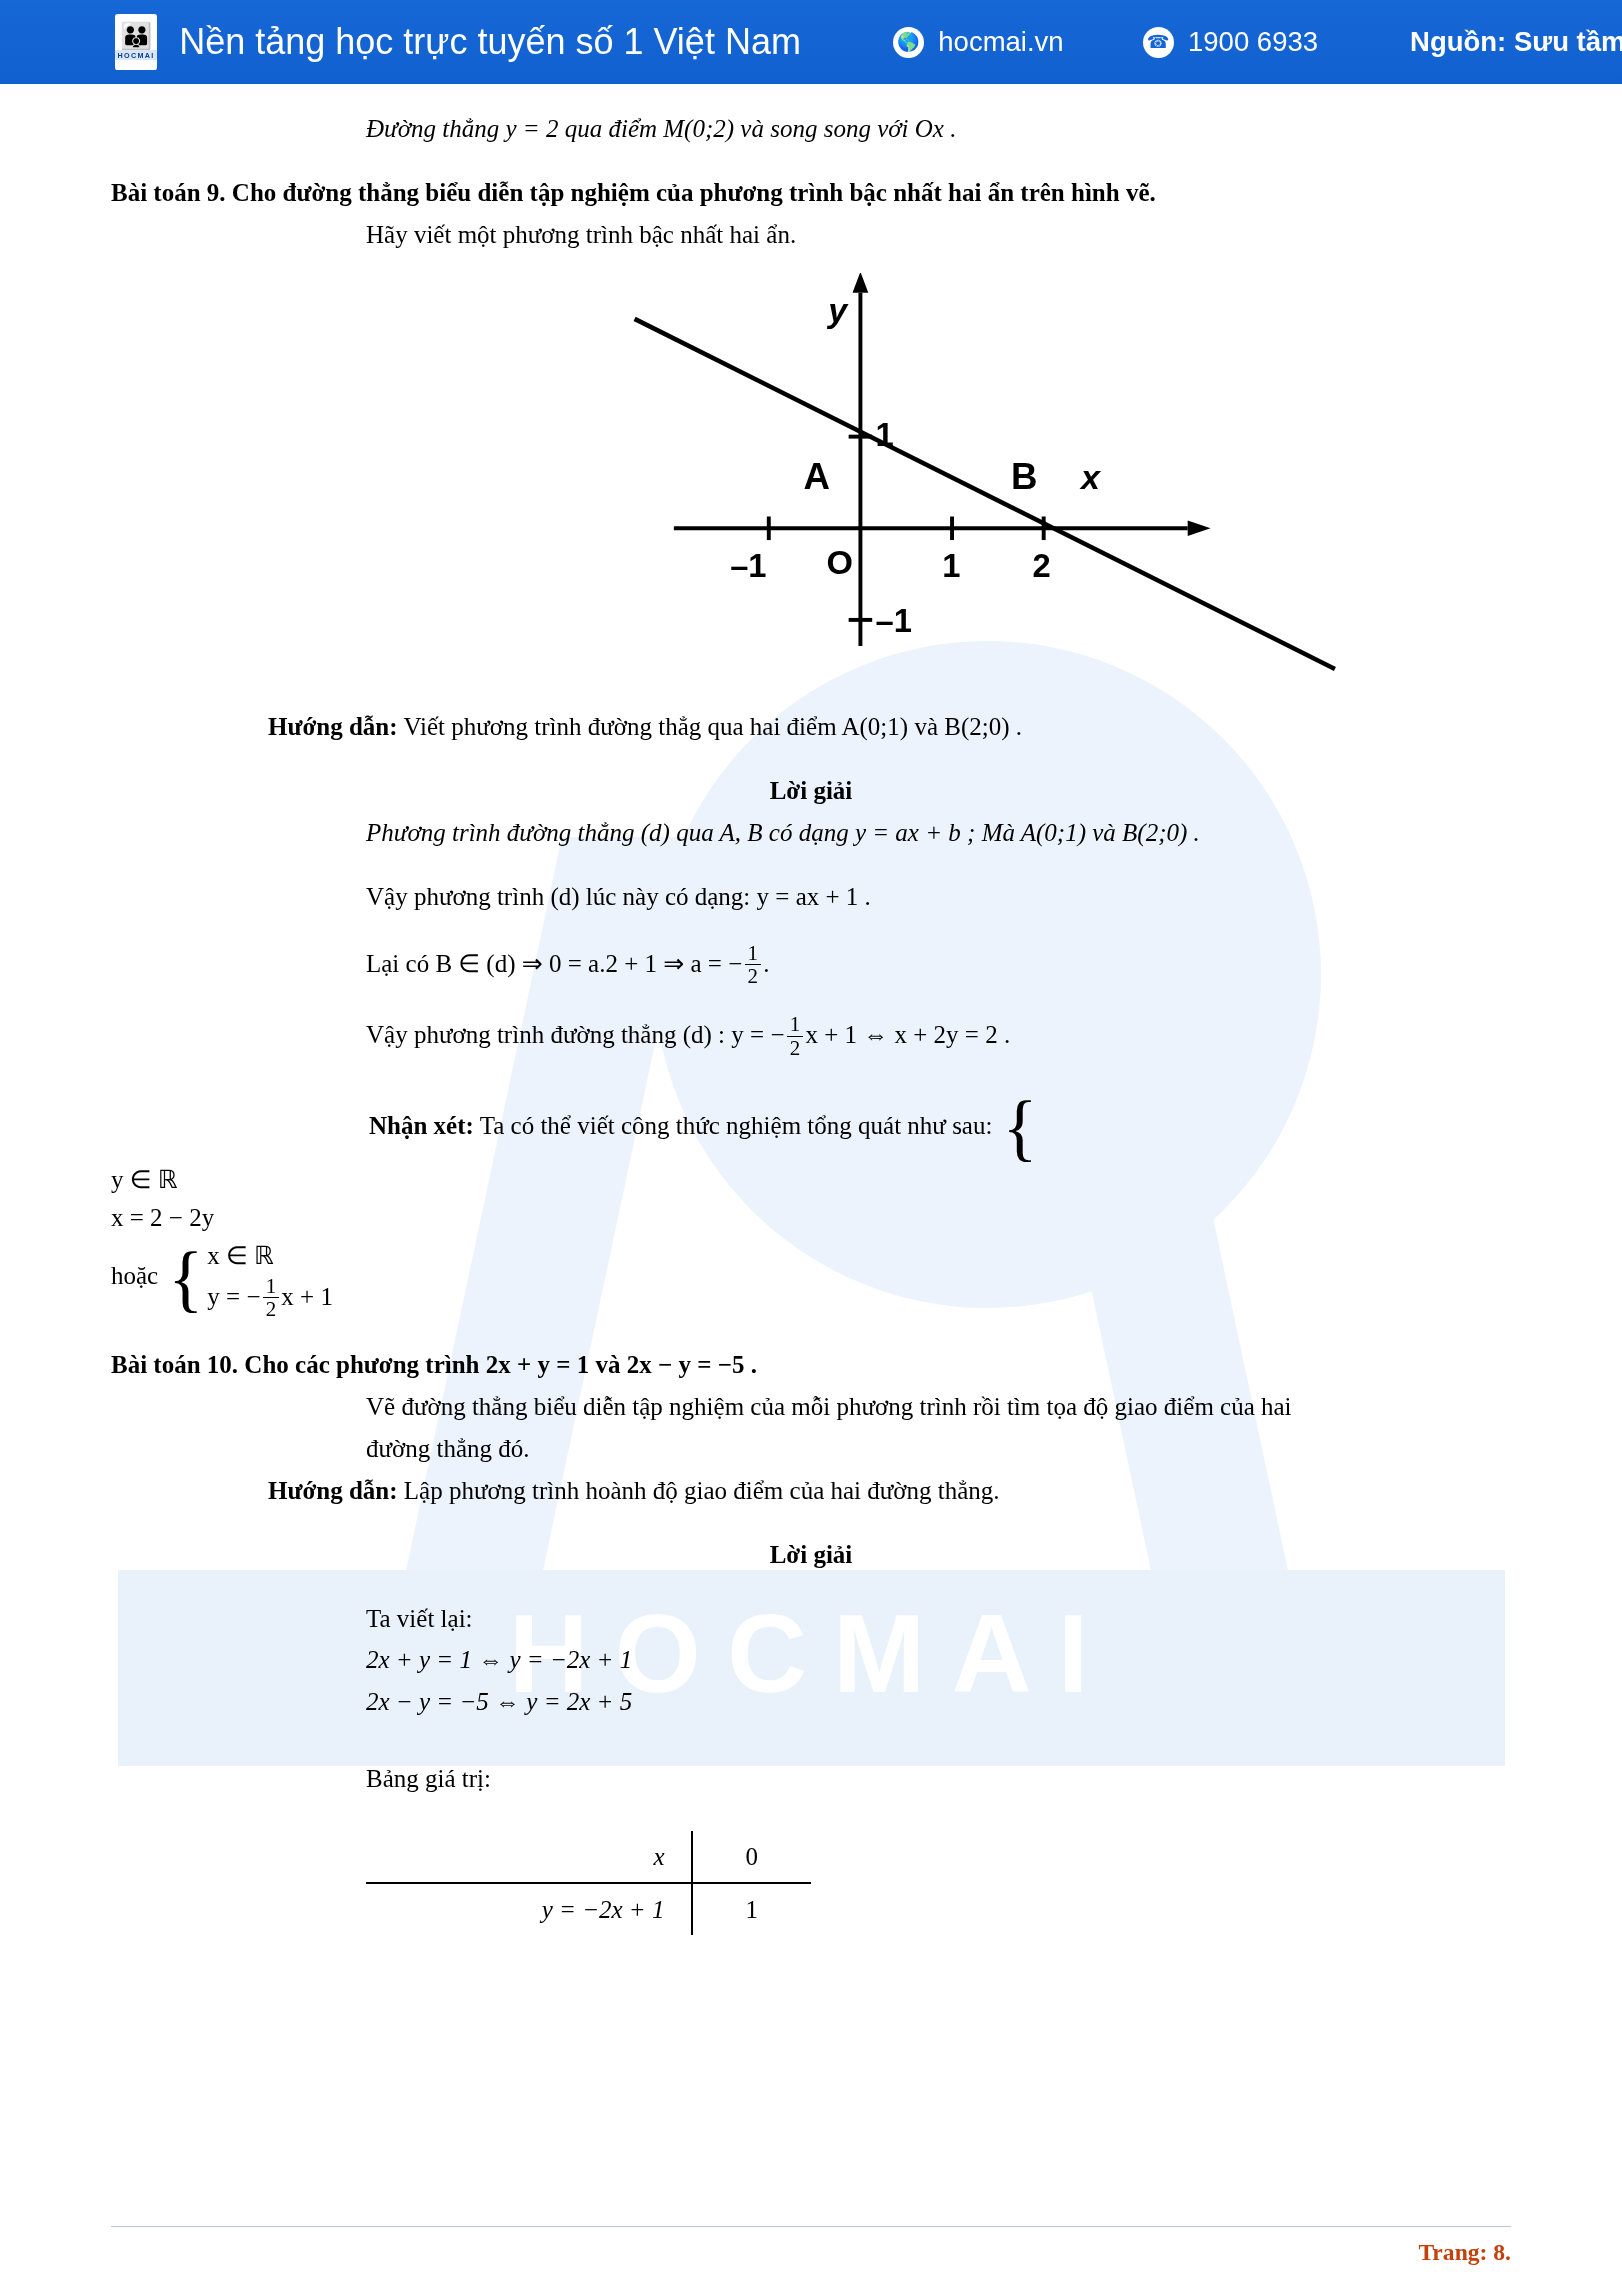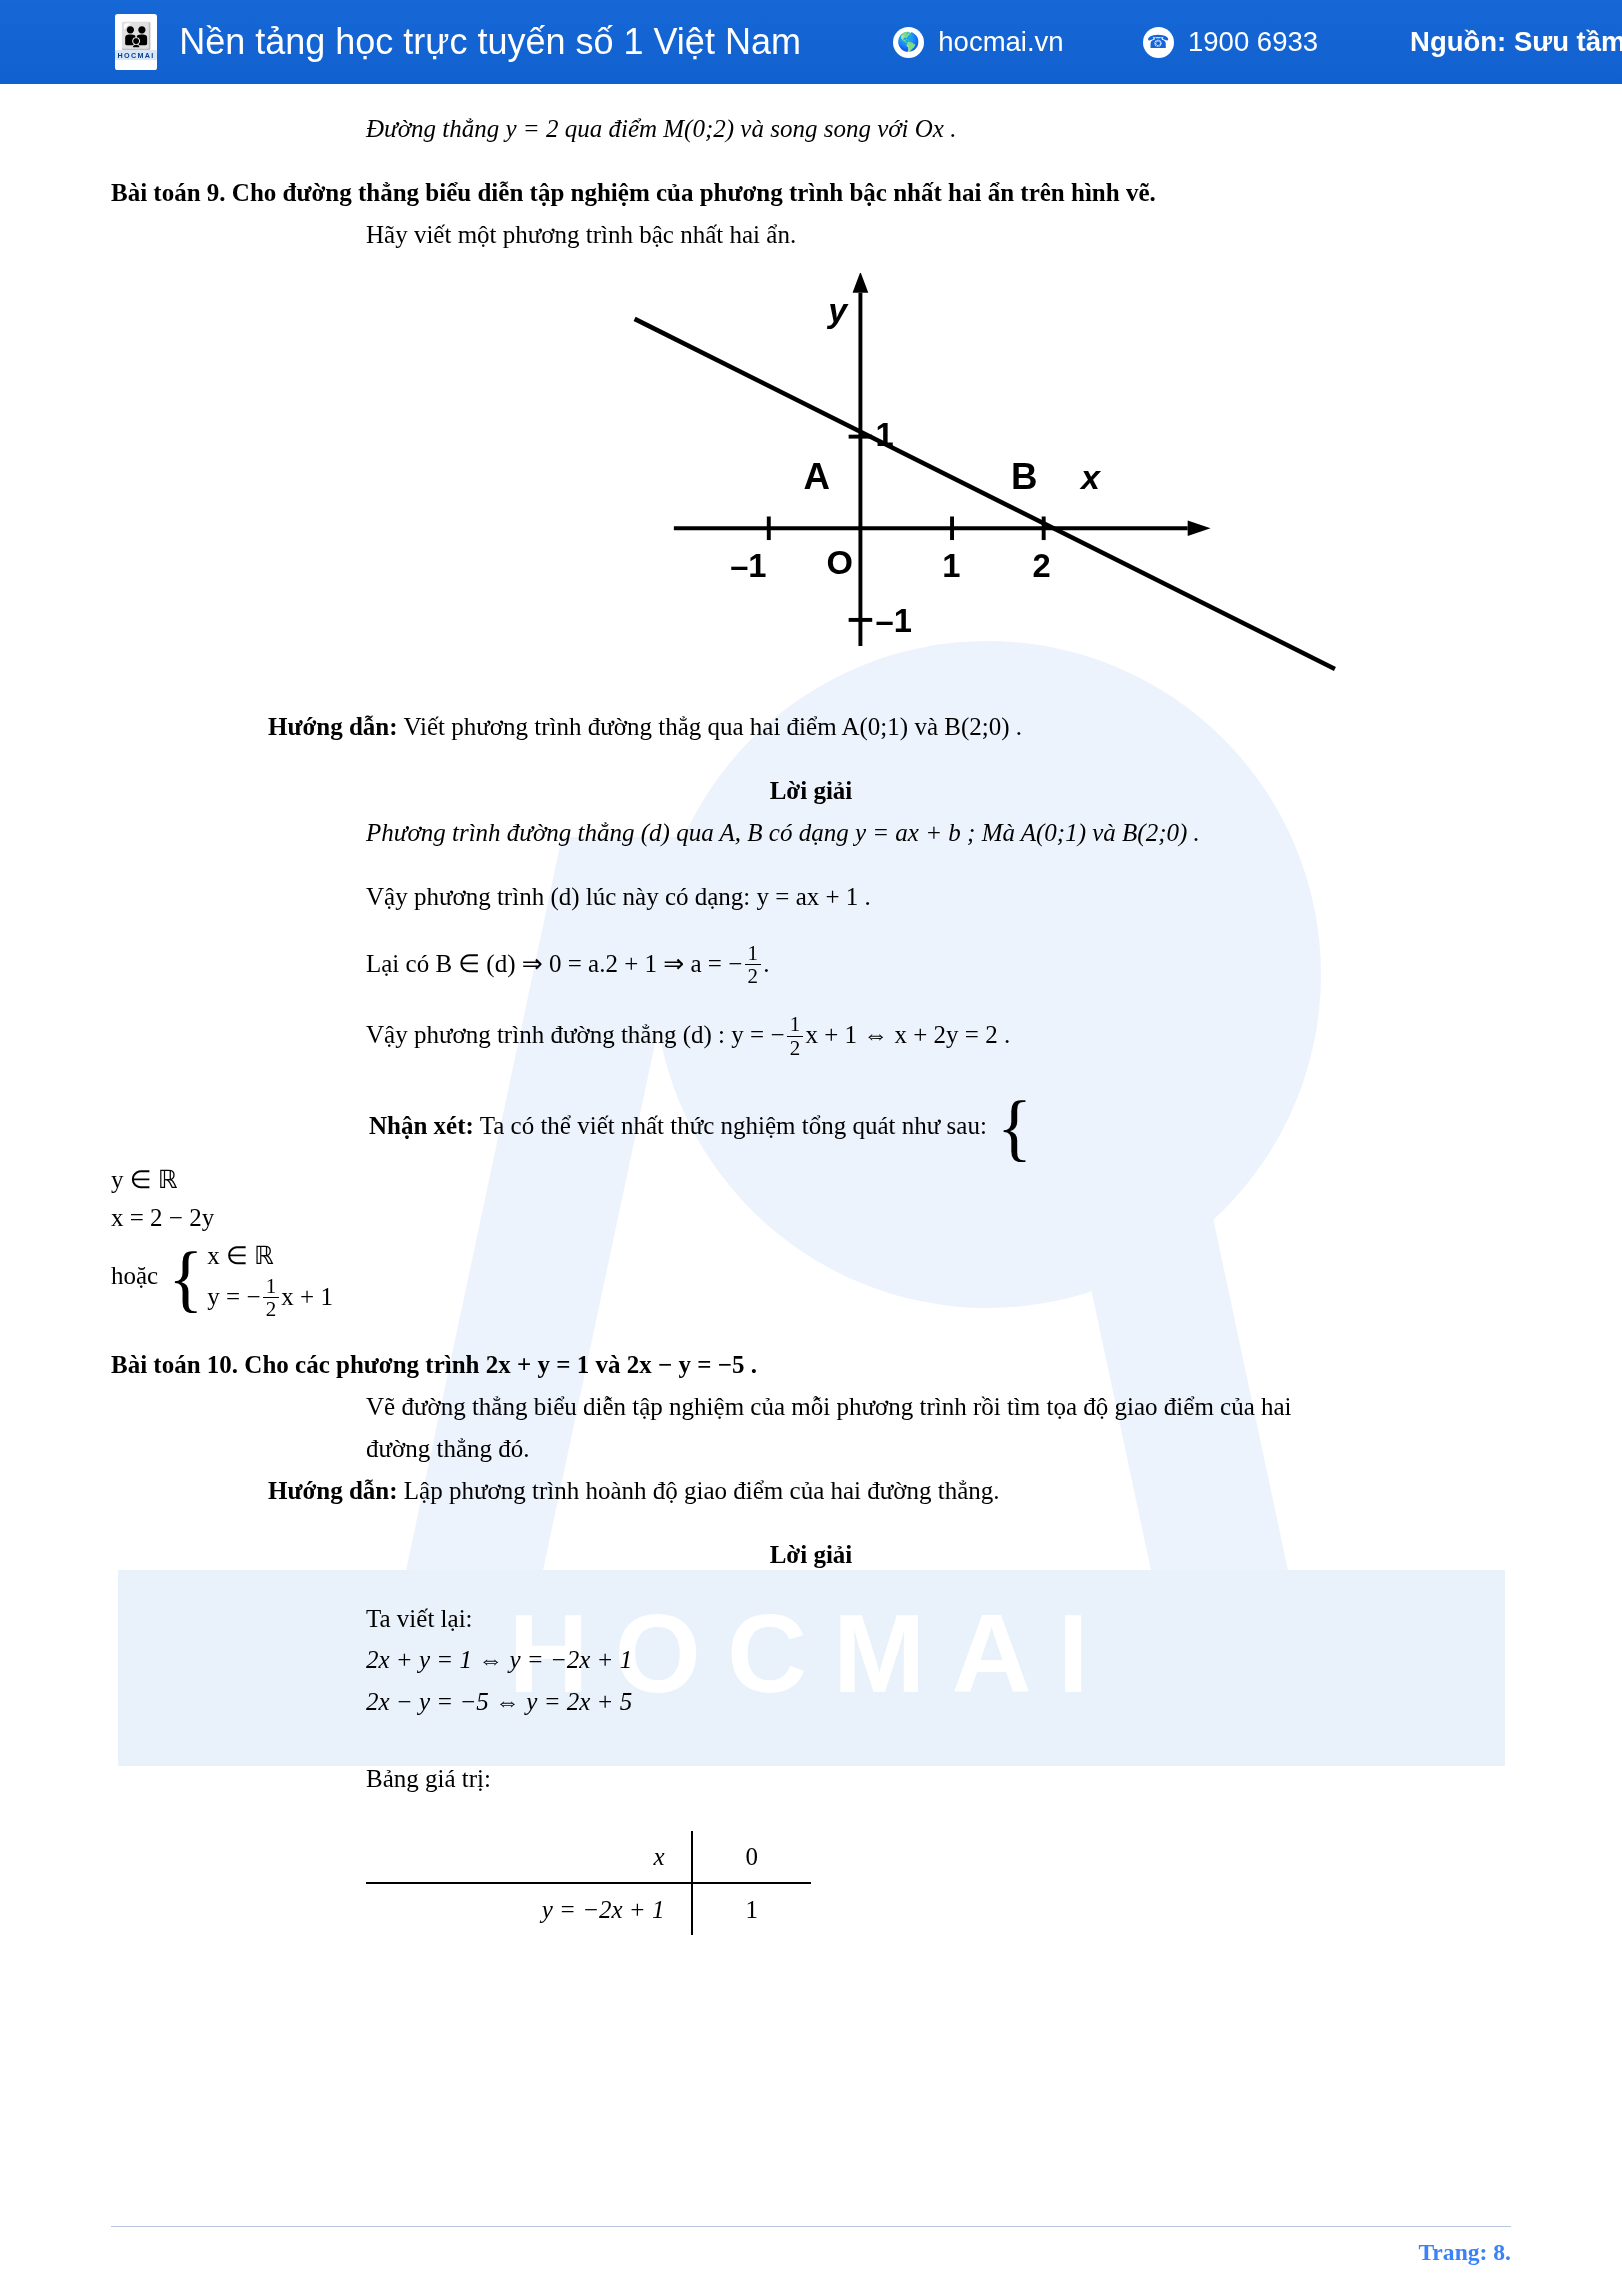--- a/index.html
+++ b/index.html
@@ -177,21 +177,21 @@
 
   
   .footer {
     position:absolute;
     left:111px;
     right:111px;
     bottom:29px;
     border-top:1.3px solid #b9c6dd;
     padding-top:11.8px;
     text-align:right;
-    color:#3b82f6;
+    color:#c2410c;
     font-weight:bold;
     font-size:23.6px;
     font-family:"Liberation Serif", serif;
   }
 </style>
 </head>
 <body>
 
 <div class="page">
 
@@ -281,21 +281,21 @@
     <p class="blk indent2 sp-top-40">
       <span>Lại có  B ∈ (d) ⇒ 0 = a.2 + 1 ⇒ a = −</span><span class="frac"><span class="num">1</span><span class="den">2</span></span><span>.</span>
     </p>
 
     <p class="blk indent2 sp-top-40">
       <span>Vậy phương trình đường thẳng (d) :  y = −</span><span class="frac"><span class="num">1</span><span class="den">2</span></span><span>x + 1 ⇔ x + 2y = 2 .</span>
     </p>
 
     <p class="blk indent3 sp-top-60">
       <span class="t-bold">Nhận xét:</span>
-      <span>Ta có thể viết nhất thức nghiệm tổng quát như sau:</span>
+      <span>Ta có thể viết công thức nghiệm tổng quát như sau:</span>
       <span class="brace-sys">
         <span class="brace">{</span>
         <span class="sys-lines">
           </span>
         </span></p><div>y ∈ ℝ</div>
           <div>x = 2 − 2y</div>
         
       
       <span>hoặc</span>
       <span class="brace-sys">

